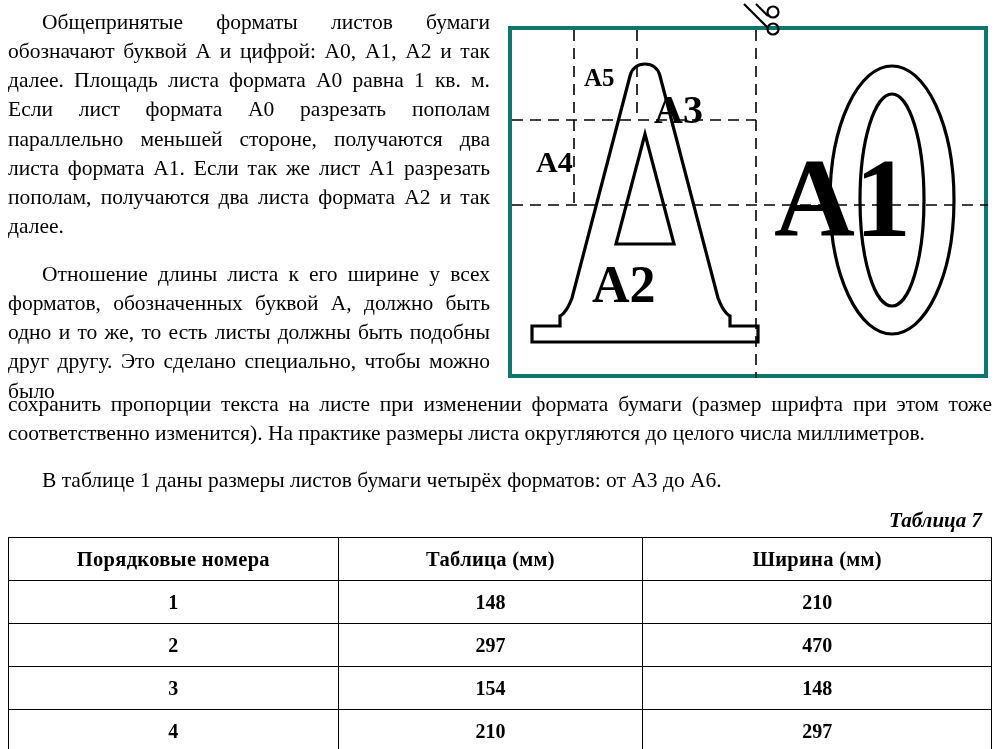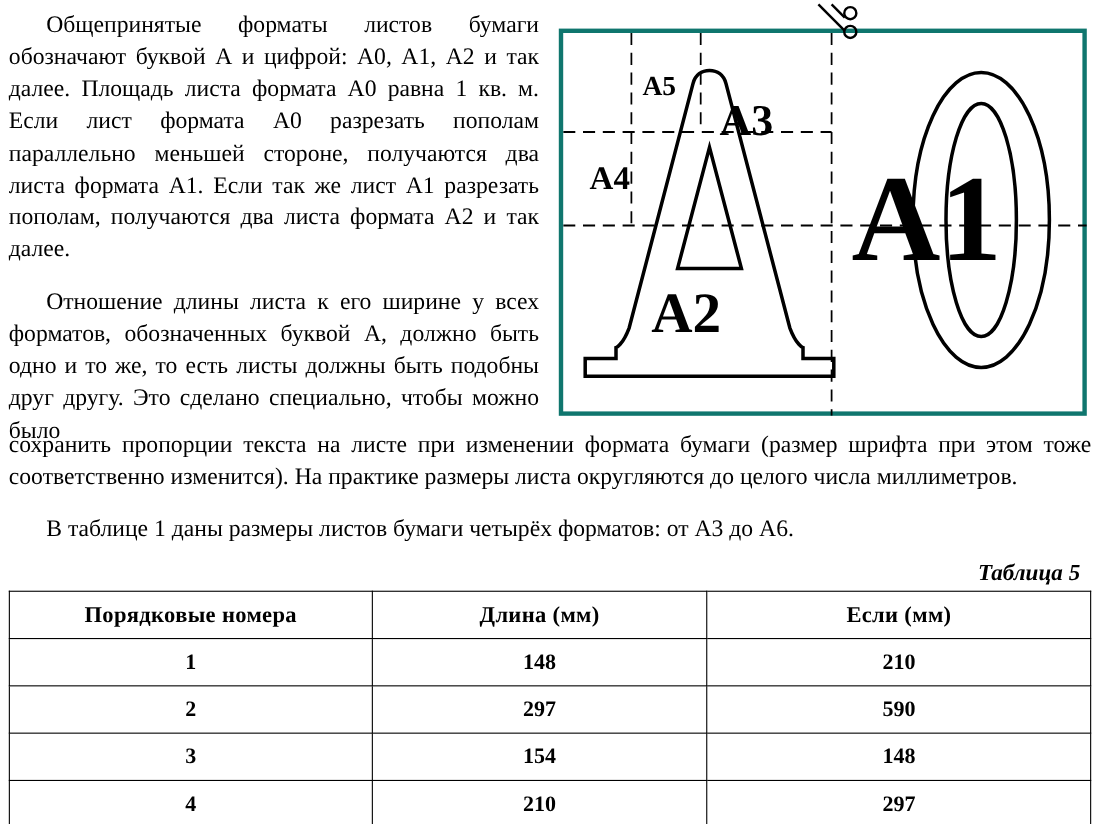--- a/index.html
+++ b/index.html
@@ -175,45 +175,45 @@
         <circle cx="35" cy="27" r="5.5"></circle>
       </g>
     </svg>
   </div>
 
   <div class="text-full">
     <p class="para-cont">сохранить пропорции текста на листе при изменении формата бумаги (размер шрифта при этом тоже соответственно изменится). На практике размеры листа округляются до целого числа миллиметров.</p>
     <p class="para">В таблице 1 даны размеры листов бумаги четырёх форматов: от А3 до А6.</p>
   </div>
 
-  <div class="table-caption">Таблица 5</div>
+  <div class="table-caption">Таблица 7</div>
 
   <table class="data-table">
     <colgroup>
       <col class="c1">
         <col class="c2">
         <col class="c3">
     </colgroup>
     <thead>
       <tr>
         <th>Порядковые номера</th>
-        <th>Длина (мм)</th>
-        <th>Если (мм)</th>
+        <th>Таблица (мм)</th>
+        <th>Ширина (мм)</th>
       </tr>
     </thead>
     <tbody>
       <tr>
         <td>1</td>
         <td>148</td>
         <td>210</td>
       </tr>
       <tr>
         <td>2</td>
         <td>297</td>
-        <td>590</td>
+        <td>470</td>
       </tr>
       <tr>
         <td>3</td>
         <td>154</td>
         <td>148</td>
       </tr>
       <tr>
         <td>4</td>
         <td>210</td>
         <td>297</td>

